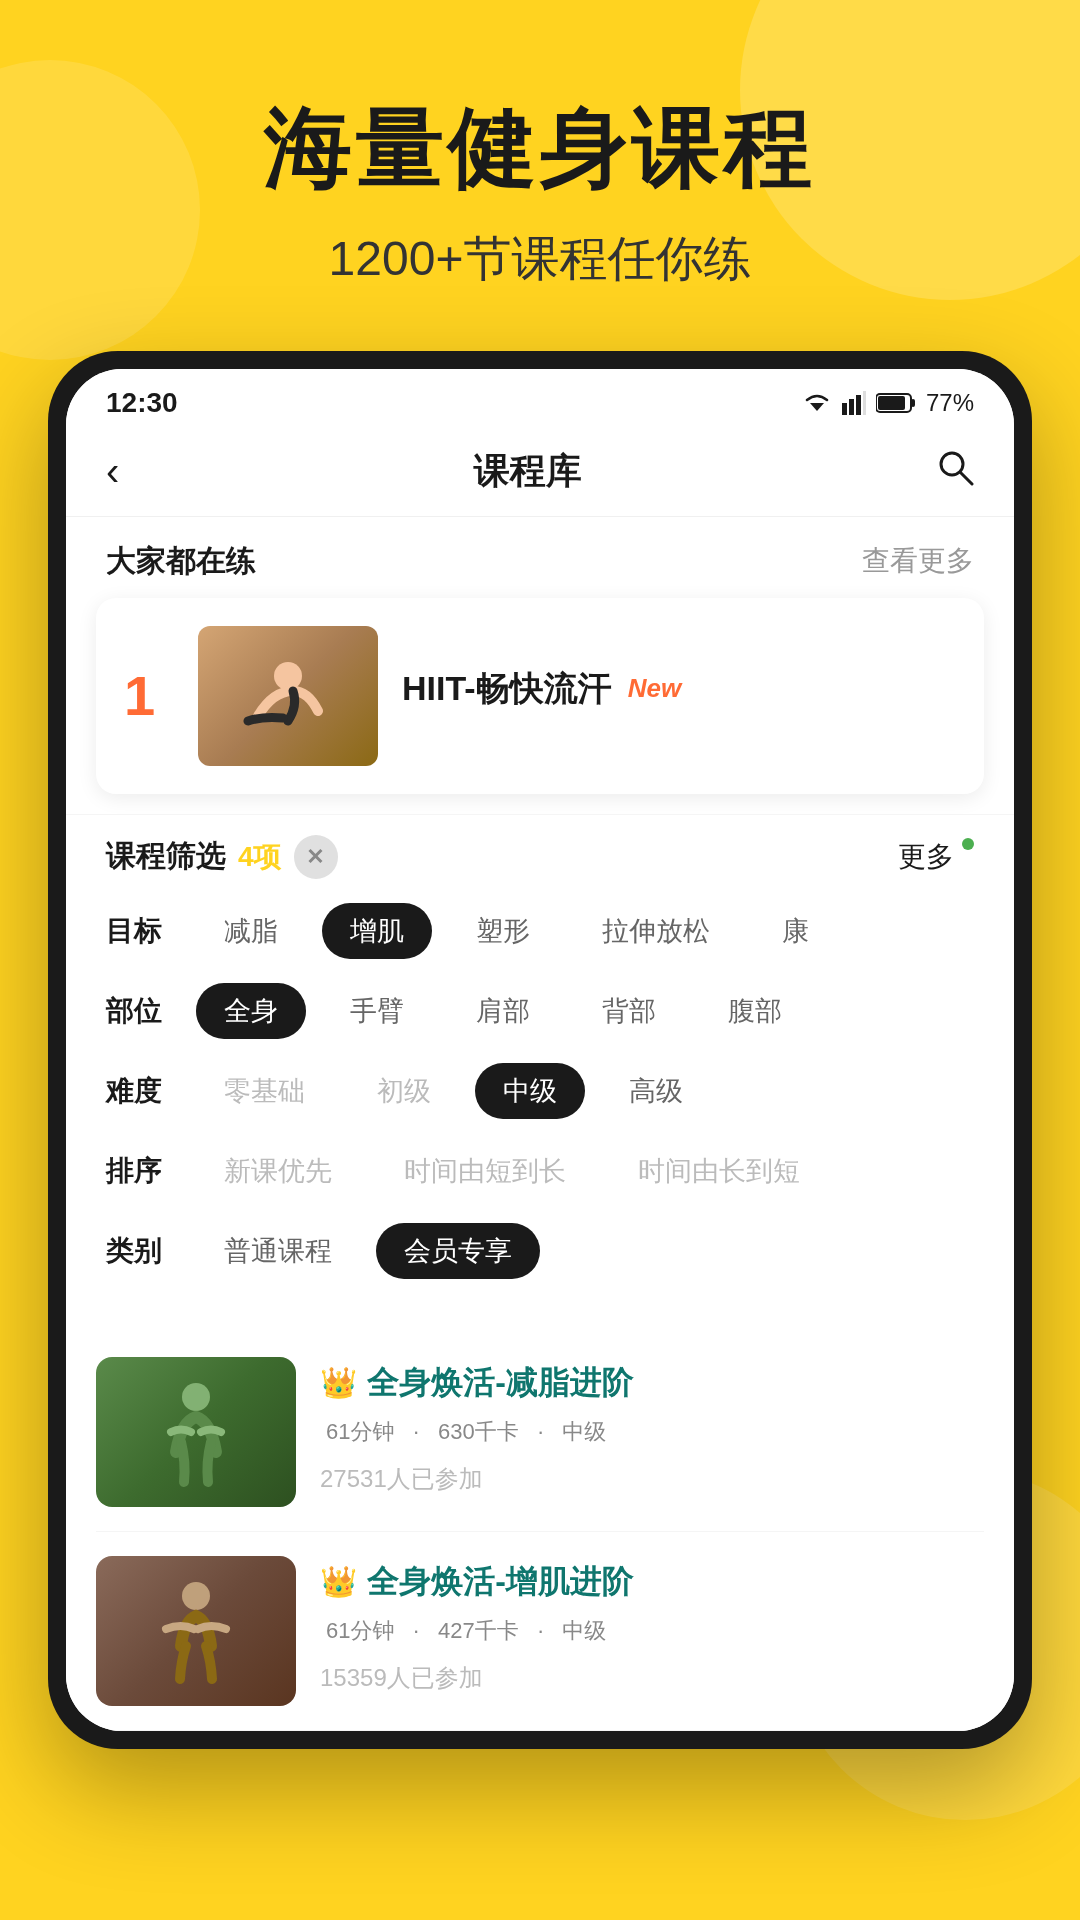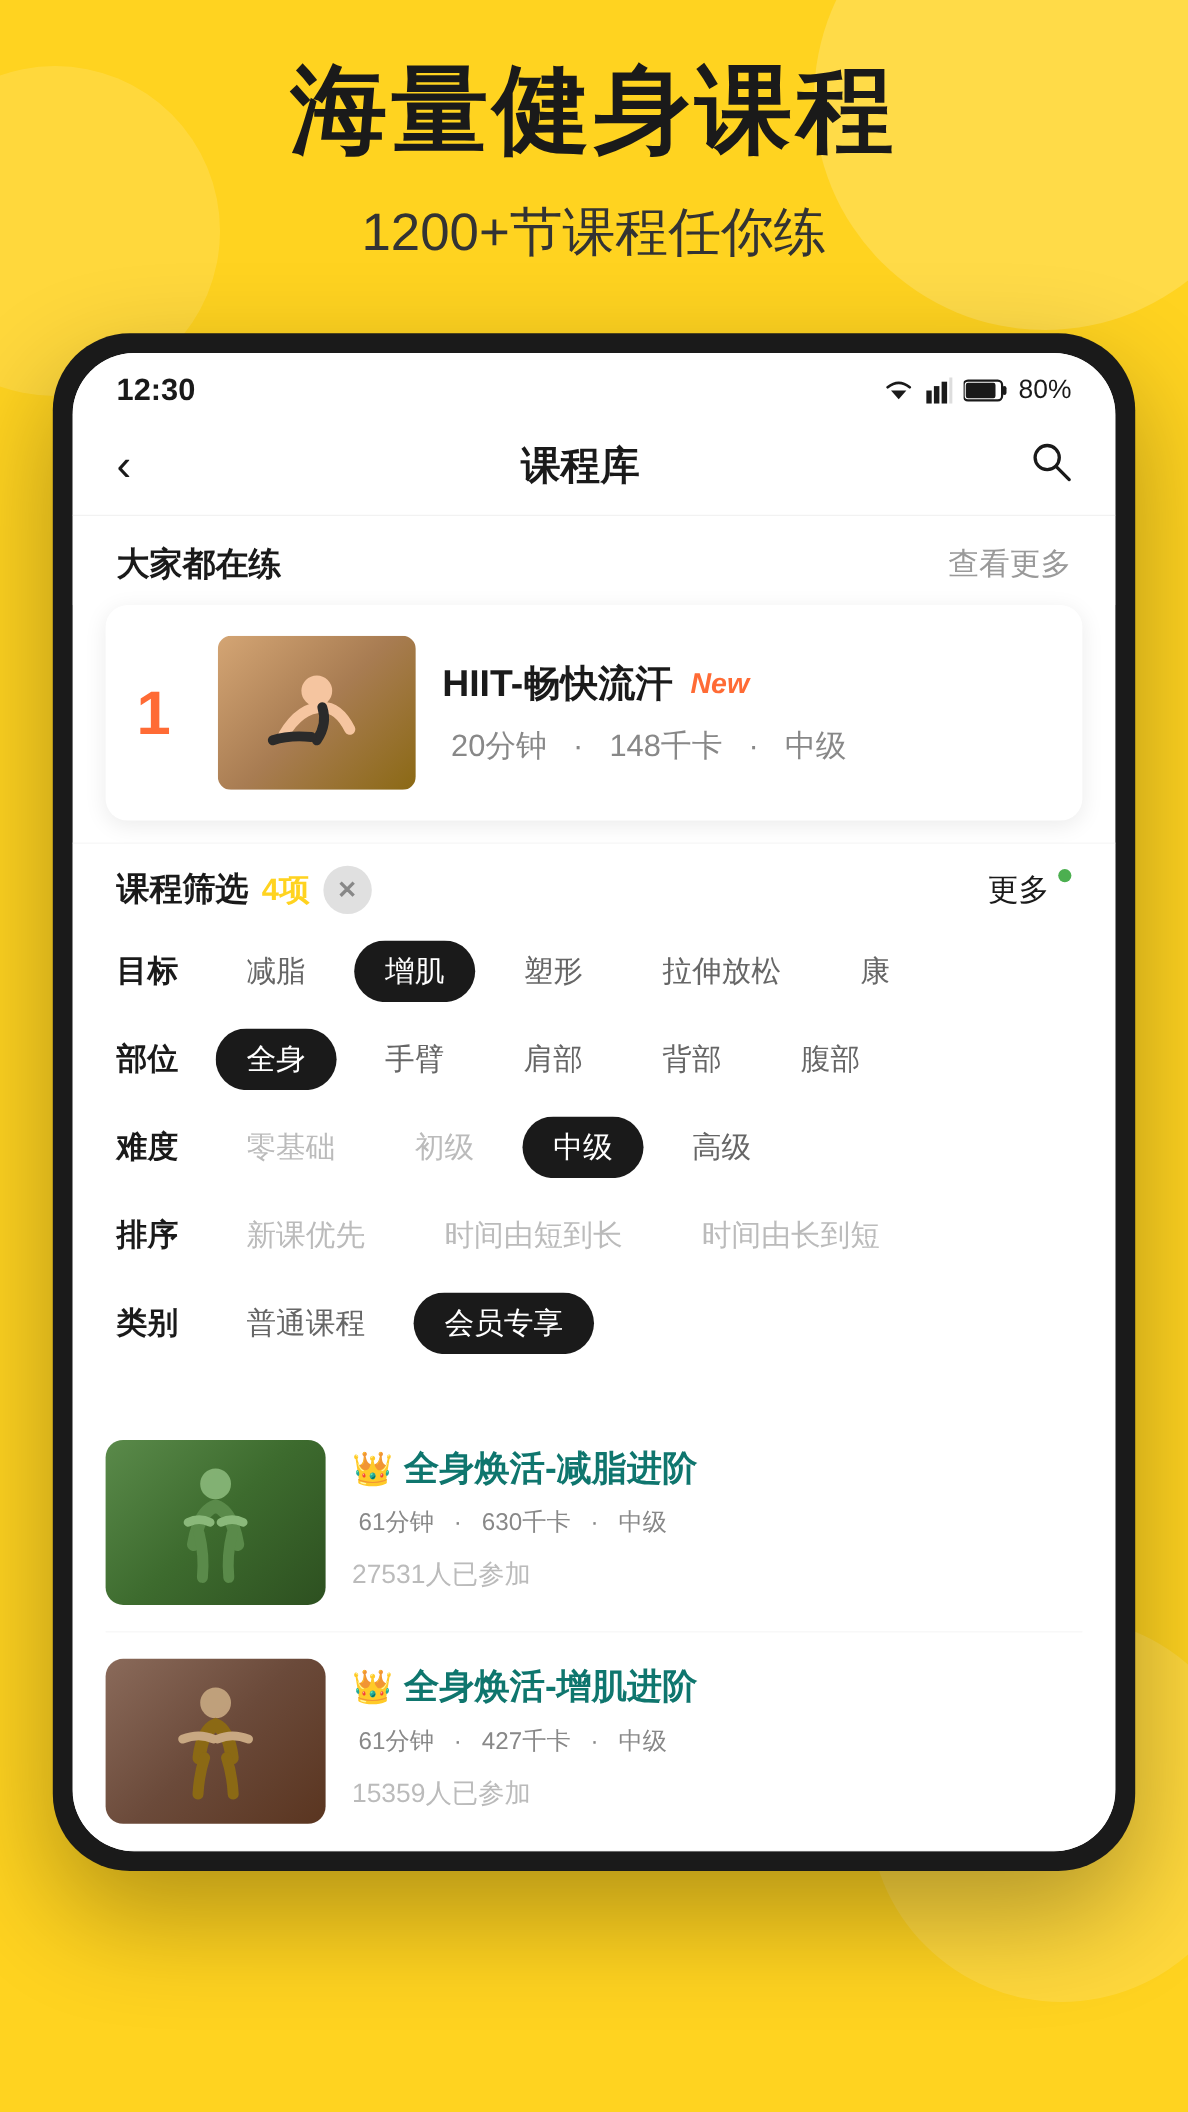--- a/index.html
+++ b/index.html
@@ -47,21 +47,21 @@
       height: 350px;
       background: rgba(255,255,255,0.13);
       border-radius: 50%;
     }
 
     
     .header-section {
       position: relative;
       z-index: 2;
       text-align: center;
-      padding-top: 52px;
+      padding-top: 100px;
       padding-bottom: 60px;
     }
     .main-title {
       font-size: 88px;
       font-weight: 900;
       color: #1a1a1a;
       line-height: 1.1;
       letter-spacing: 4px;
     }
     .sub-title {
@@ -406,21 +406,21 @@
               <rect x="7" y="8" width="5" height="16" fill="#1a1a1a"></rect>
               <rect x="14" y="4" width="5" height="20" fill="#1a1a1a"></rect>
               <rect x="21" y="0" width="3" height="24" fill="#ddd"></rect>
             </svg>
 
             <svg width="40" height="22" viewBox="0 0 40 22">
               <rect x="0" y="2" width="35" height="18" rx="4" ry="4" fill="none" stroke="#1a1a1a" stroke-width="2"></rect>
               <rect x="35" y="7" width="4" height="8" rx="2" fill="#1a1a1a"></rect>
               <rect x="2" y="4" width="27" height="14" rx="2" fill="#1a1a1a"></rect>
             </svg>
-            <span class="battery-text">80%</span>
+            <span class="battery-text">77%</span>
           </div>
         </div>
 
         <div class="nav-bar">
           <span class="nav-back">‹</span>
           <span class="nav-title">课程库</span>
           <span class="nav-search">
             <svg width="38" height="38" viewBox="0 0 38 38">
               <circle cx="16" cy="16" r="11" fill="none" stroke="#1a1a1a" stroke-width="3"></circle>
               <line x1="24" y1="24" x2="36" y2="36" stroke="#1a1a1a" stroke-width="3" stroke-linecap="round"></line>
@@ -444,27 +444,20 @@
                 <path d="M30,70 Q45,45 65,45 Q80,45 90,65" fill="none" stroke="#f5c5a0" stroke-width="10" stroke-linecap="round"></path>
                 <path d="M65,45 Q70,60 60,75" fill="none" stroke="#2a2a2a" stroke-width="9" stroke-linecap="round"></path>
                 <path d="M20,75 Q35,70 55,72" fill="none" stroke="#2a2a2a" stroke-width="9" stroke-linecap="round"></path>
               </svg>
             </div>
           </div>
           <div class="featured-info">
             <div class="featured-title-row">
               <span class="featured-title">HIIT-畅快流汗</span>
               <span class="new-badge">New</span>
-            </div>
-            <div class="featured-meta">
-              <span>20分钟</span>
-              <span>·</span>
-              <span>148千卡</span>
-              <span>·</span>
-              <span>中级</span>
             </div>
           </div>
         </div>
 
         <div class="filter-section">
           <div class="filter-header-row">
             <div class="filter-label">
               <span>课程筛选</span>
               <span class="filter-count">4项</span>
               <div class="filter-clear">✕</div>

